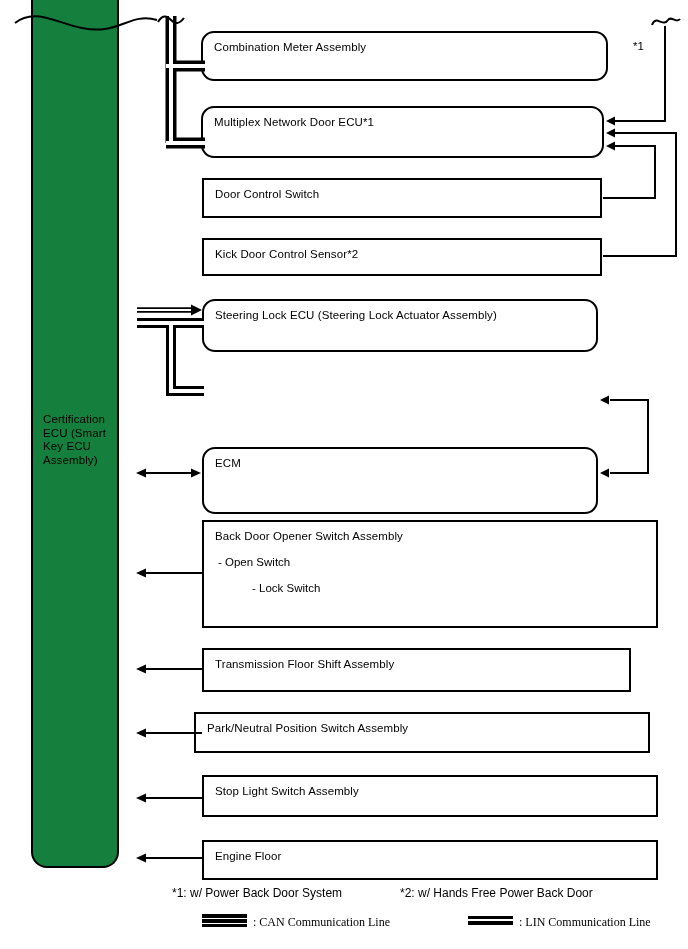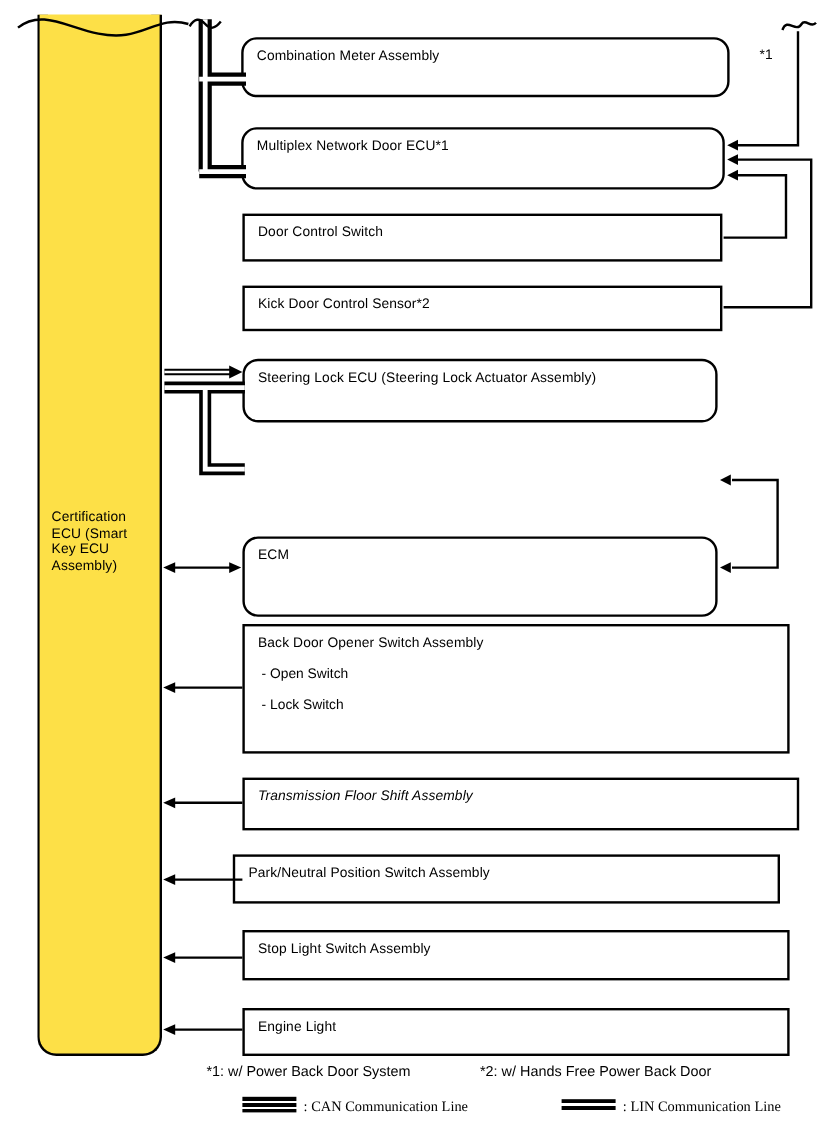--- a/index.html
+++ b/index.html
@@ -2,21 +2,21 @@
 <html><head>
 <meta charset="utf-8">
 <style>
   html,body{margin:0;padding:0;background:#fff;}
   #canvas{position:relative;width:688px;height:949px;background:#fff;overflow:hidden;
           font-family:"Liberation Sans",sans-serif;color:#000;}
   .box{position:absolute;background:#fff;border:2px solid #000;box-sizing:border-box;z-index:2;}
   .rounded{border-radius:13px;}
   .lbl{position:absolute;left:11px;top:8px;font-size:11.5px;letter-spacing:.1px;white-space:nowrap;}
   .sub{position:absolute;left:14px;font-size:11.5px;white-space:nowrap;}
-  #trunk{position:absolute;left:31px;top:12px;width:104px;height:868px;background:#fde047;
+  #trunk{position:absolute;left:31px;top:0;width:88px;height:868px;background:#15803d;
          border-left:2px solid #000;border-right:2px solid #000;border-bottom:2px solid #000;
          border-radius:0 0 16px 16px;box-sizing:border-box;z-index:2;}
   #trunk .lbl{left:10px;top:413px;white-space:pre-line;line-height:13.5px;}
   #star1{position:absolute;left:633px;top:40px;font-size:11.5px;z-index:3;}
   #lines{position:absolute;left:0;top:0;z-index:4;pointer-events:none;}
   .foot{position:absolute;top:886px;font-size:12px;white-space:nowrap;z-index:2;}
   #foot1{left:172px;} #foot2{left:400px;}
   .legend-label{position:absolute;top:915px;font-size:12px;white-space:nowrap;z-index:2;font-family:Liberation Serif, serif;}
   #can-swatch{position:absolute;left:202px;top:914px;width:45px;height:13px;z-index:2;
     background:linear-gradient(#000 0 3.5px,#fff 3.5px 5px,#000 5px 8.5px,#fff 8.5px 10px,#000 10px 13px);}
@@ -57,37 +57,37 @@
   </div>
 
 
   <div class="box rounded" style="left:202px;top:447px;width:396px;height:67px;">
     <span class="lbl">ECM</span>
   </div>
 
   <div class="box" style="left:202px;top:520px;width:456px;height:108px;">
     <span class="lbl">Back Door Opener Switch Assembly</span>
     <span class="sub" style="top:34px;">- Open Switch</span>
-    <span class="sub" style="top:60px;">- Lock Switch</span>
+    <span class="sub" style="top:60px;margin-left:34px;">- Lock Switch</span>
   </div>
 
-  <div class="box" style="left:202px;top:648px;width:464px;height:44px;font-style:italic;">
+  <div class="box" style="left:202px;top:648px;width:429px;height:44px;">
     <span class="lbl">Transmission Floor Shift Assembly</span>
   </div>
 
   <div class="box" style="left:194px;top:712px;width:456px;height:41px;">
     <span class="lbl">Park/Neutral Position Switch Assembly</span>
   </div>
 
   <div class="box" style="left:202px;top:775px;width:456px;height:42px;">
     <span class="lbl">Stop Light Switch Assembly</span>
   </div>
 
   <div class="box" style="left:202px;top:840px;width:456px;height:40px;">
-    <span class="lbl">Engine Light</span>
+    <span class="lbl">Engine Floor</span>
   </div>
 
   <div id="star1">*1</div>
 
   <svg id="lines" width="688" height="949" viewBox="0 0 688 949">
 
     <g stroke="#000" fill="none" stroke-width="11">
       <path d="M171,16 V143"></path>
       <path d="M205,66 H166"></path>
       <path d="M205,143 H166"></path>

